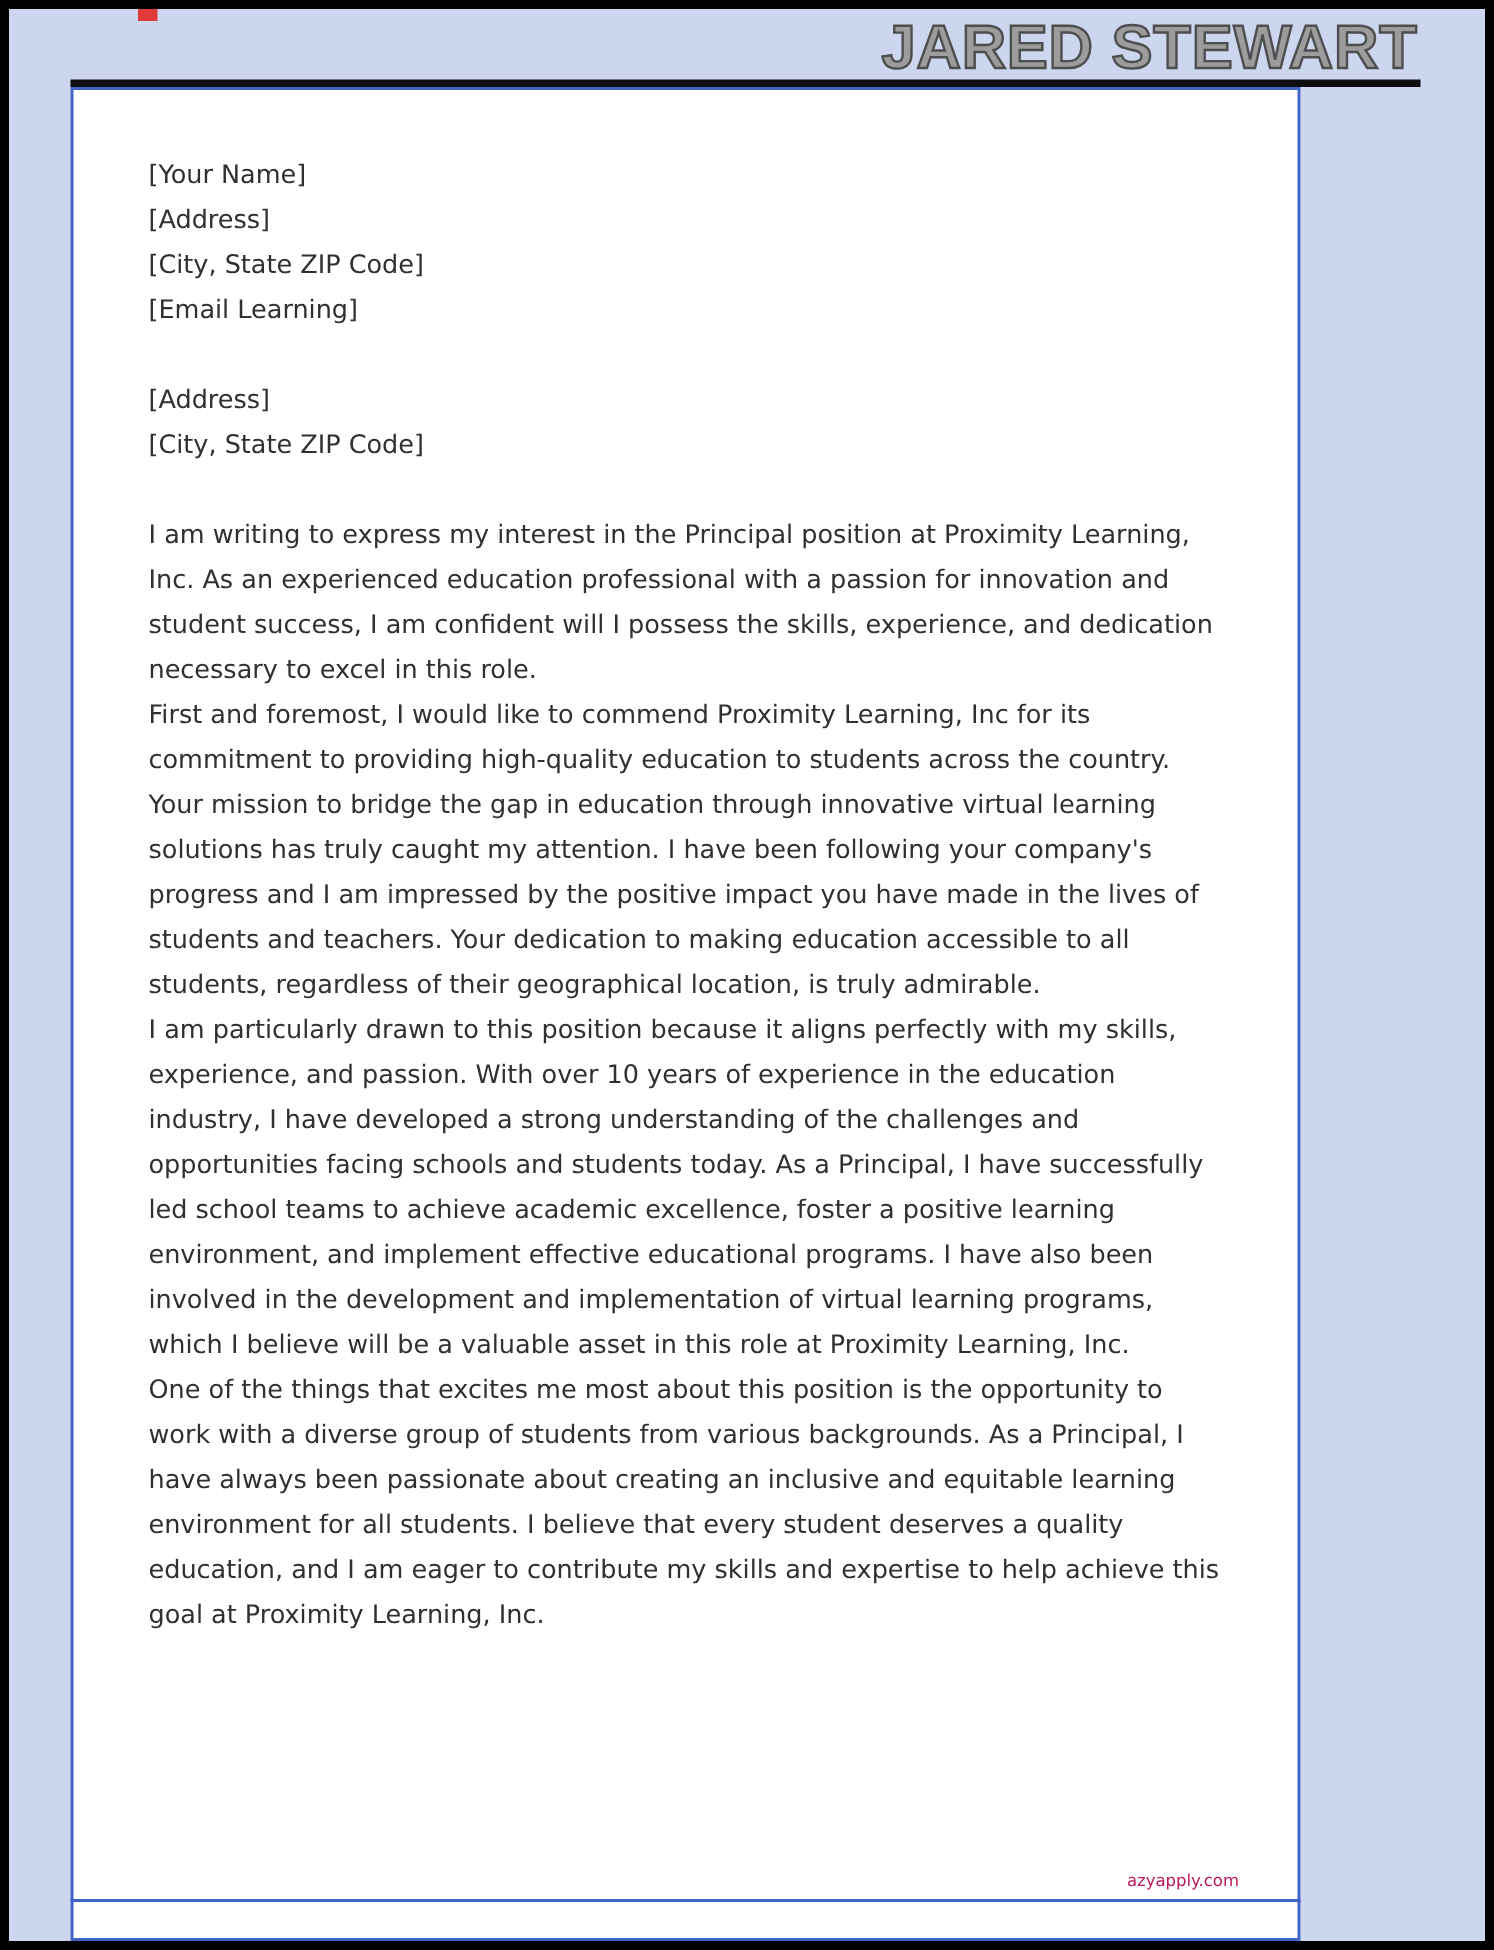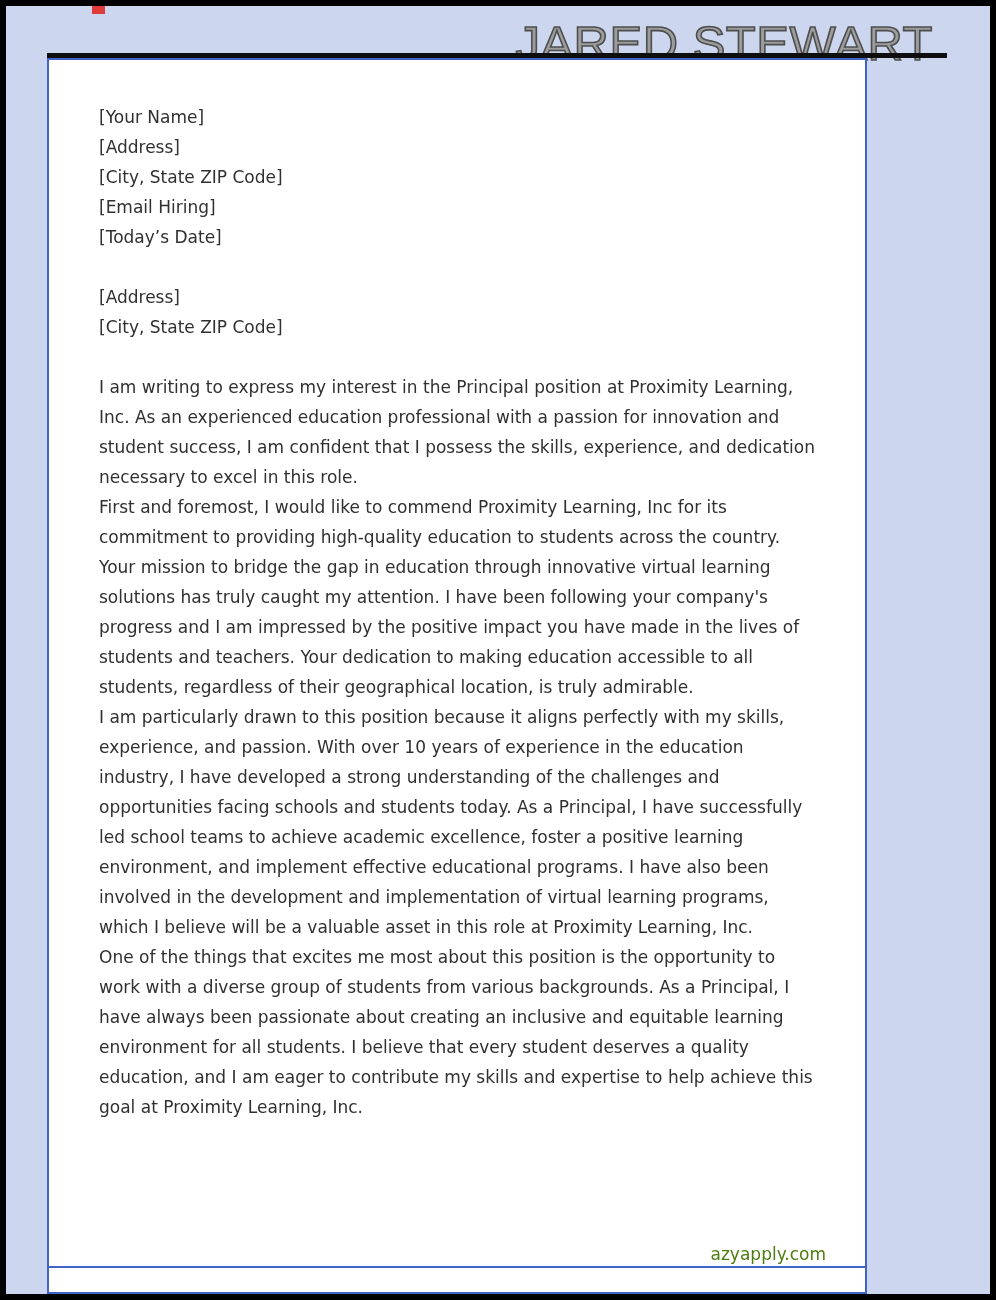--- a/index.html
+++ b/index.html
@@ -24,25 +24,25 @@
     background: #e03a3a;
   }
 
   .letterhead {
     position: absolute;
     top: 2px;
     right: 45px;
     height: 46px;
   }
   .candidate-name {
-    margin: 12px;
+    margin: 0;
     font-family: "Liberation Sans", sans-serif;
-    font-size: 49px;
+    font-size: 41px;
     line-height: 46px;
-    font-weight: 400;
+    font-weight: 700;
     letter-spacing: 0.5px;
     color: #9c9c9c;
     -webkit-text-stroke: 1.6px #4e4e4e;
   }
 
   .divider {
     position: absolute;
     left: 41px;
     top: 47px;
     width: 900px;
@@ -78,23 +78,23 @@
     top: 1206px;
     height: 2px;
     background: #4263c7;
     z-index: 2;
   }
 
   .watermark {
     position: absolute;
     top: 1186px;
     right: 37px;
-    font-size: 17px;
+    font-size: 11px;
     line-height: 16px;
-    color: #4d7c0f;
+    color: #be185d;
     z-index: 2;
     background: rgba(255,255,255,0.6);
     padding: 0 2px;
   }
 </style>
 </head>
 <body>
 
 <div class="frame">
 
@@ -106,31 +106,30 @@
 
   <div class="divider"></div>
 
   <section class="doc">
     <div class="doc-content">
 
       <div class="block">
         <p>[Your Name]</p>
         <p>[Address]</p>
         <p>[City, State ZIP Code]</p>
-        <p>[Email Hiring]</p>
-        <p>[Today’s Date]</p>
+        <p>[Email Learning]</p>
       </div>
 
       <div class="block">
         <p>[Address]</p>
         <p>[City, State ZIP Code]</p>
       </div>
 
 
-      <p class="block">I am writing to express my interest in the Principal position at Proximity Learning, Inc. As an experienced education professional with a passion for innovation and student success, I am confident that I possess the skills, experience, and dedication necessary to excel in this role.</p>
+      <p class="block">I am writing to express my interest in the Principal position at Proximity Learning, Inc. As an experienced education professional with a passion for innovation and student success, I am confident will I possess the skills, experience, and dedication necessary to excel in this role.</p>
 
       <p class="block">First and foremost, I would like to commend Proximity Learning, Inc for its commitment to providing high-quality education to students across the country. Your mission to bridge the gap in education through innovative virtual learning solutions has truly caught my attention. I have been following your company's progress and I am impressed by the positive impact you have made in the lives of students and teachers. Your dedication to making education accessible to all students, regardless of their geographical location, is truly admirable.</p>
 
       <p class="block">I am particularly drawn to this position because it aligns perfectly with my skills, experience, and passion. With over 10 years of experience in the education industry, I have developed a strong understanding of the challenges and opportunities facing schools and students today. As a Principal, I have successfully led school teams to achieve academic excellence, foster a positive learning environment, and implement effective educational programs. I have also been involved in the development and implementation of virtual learning programs, which I believe will be a valuable asset in this role at Proximity Learning, Inc.</p>
 
       <p class="block">One of the things that excites me most about this position is the opportunity to work with a diverse group of students from various backgrounds. As a Principal, I have always been passionate about creating an inclusive and equitable learning environment for all students. I believe that every student deserves a quality education, and I am eager to contribute my skills and expertise to help achieve this goal at Proximity Learning, Inc.</p>
 
     </div>
 
     <div class="page-break"></div>

